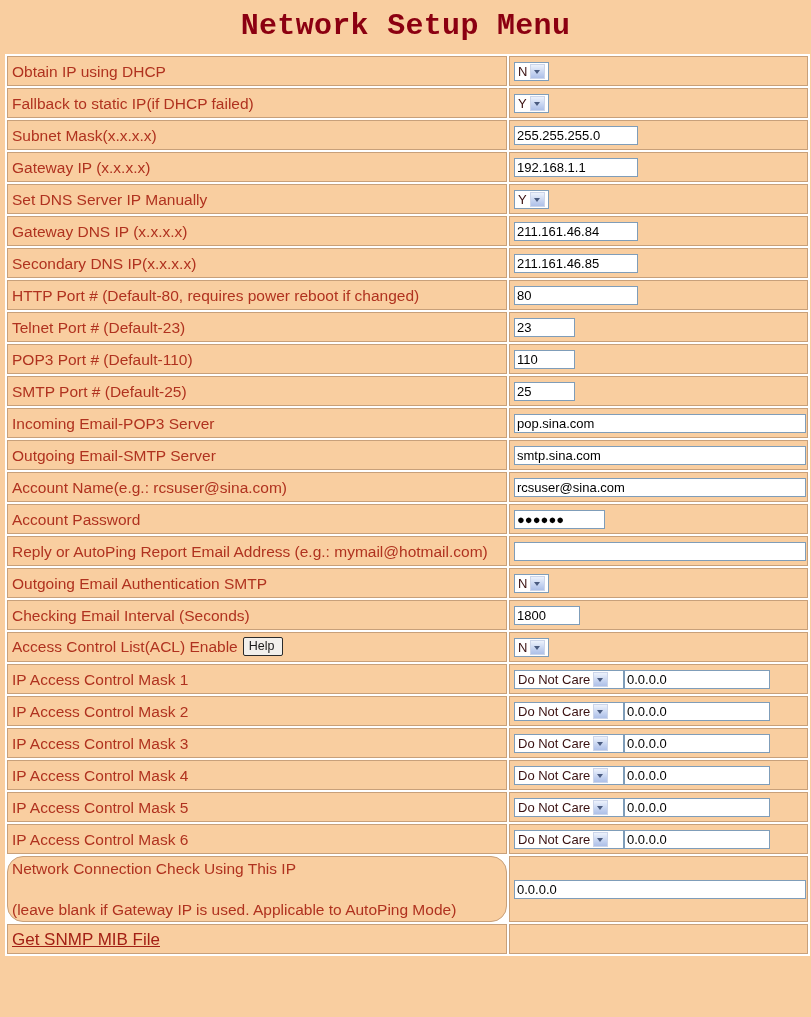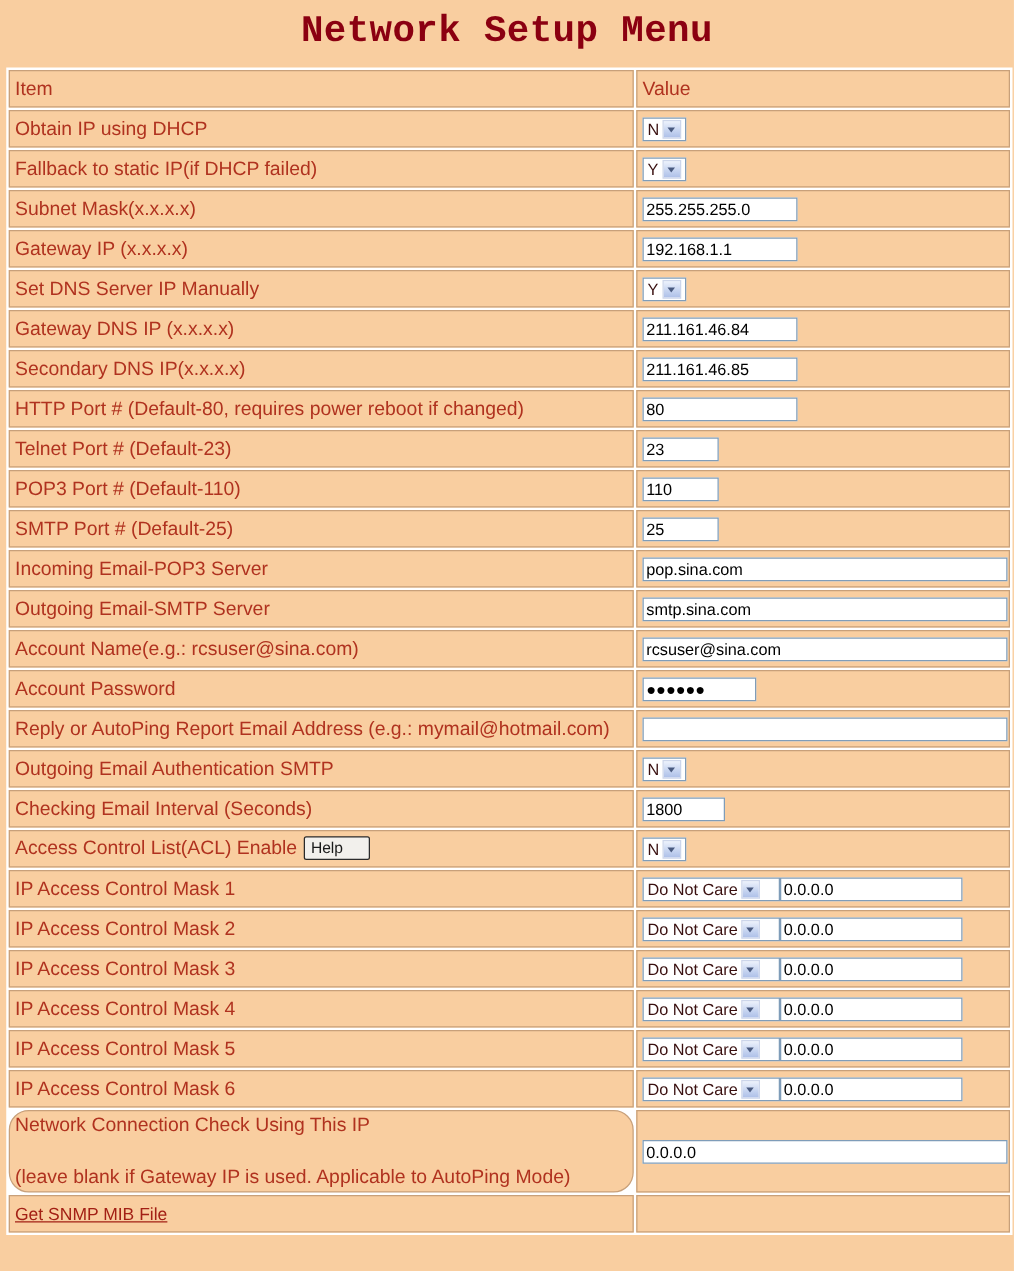--- a/index.html
+++ b/index.html
@@ -123,29 +123,29 @@
 
   .helpbtn {
     display: inline-block;
     vertical-align: middle;
     font-size: 12.5px;
     font-family: "Liberation Sans", sans-serif;
     color: #1a1a1a;
     background: #F2F0EC;
     border: 1px solid #2b2b2b;
     border-radius: 2px;
-    padding: 0px 21px 1px 5px;
+    padding: 0px 8px 1px 5px;
     line-height: 16px;
     margin-left: 5px;
     margin-bottom: 1px;
   }
   .snmp-link {
     color: #A32015;
     text-decoration: underline;
-    font-size: 14px;
+    font-size: 17px;
   }
   td.tall-row {
     height: 78px;
     vertical-align: top;
     padding-top: 5px;
     border-radius: 16px;
   }
   td.tall-row .l2 { display: block; margin-top: 22px; }
   td.tall-value {
     height: 78px;
@@ -155,24 +155,20 @@
 </head>
 <body>
 
 <div id="page">
 
   <h1 class="page-title">Network Setup Menu</h1>
 
   <table class="setup">
     <tbody>
 
-      <tr>
-        <td class="col-item">Item</td>
-        <td class="col-value">Value</td>
-      </tr>
 
       <tr>
         <td class="col-item">Obtain IP using DHCP</td>
         <td class="col-value">
           <span class="sel sel-yn"><span class="sel-label">N</span><span class="arrow"></span></span>
         </td>
       </tr>
 
       <tr>
         <td class="col-item">Fallback to static IP(if DHCP failed)</td>

